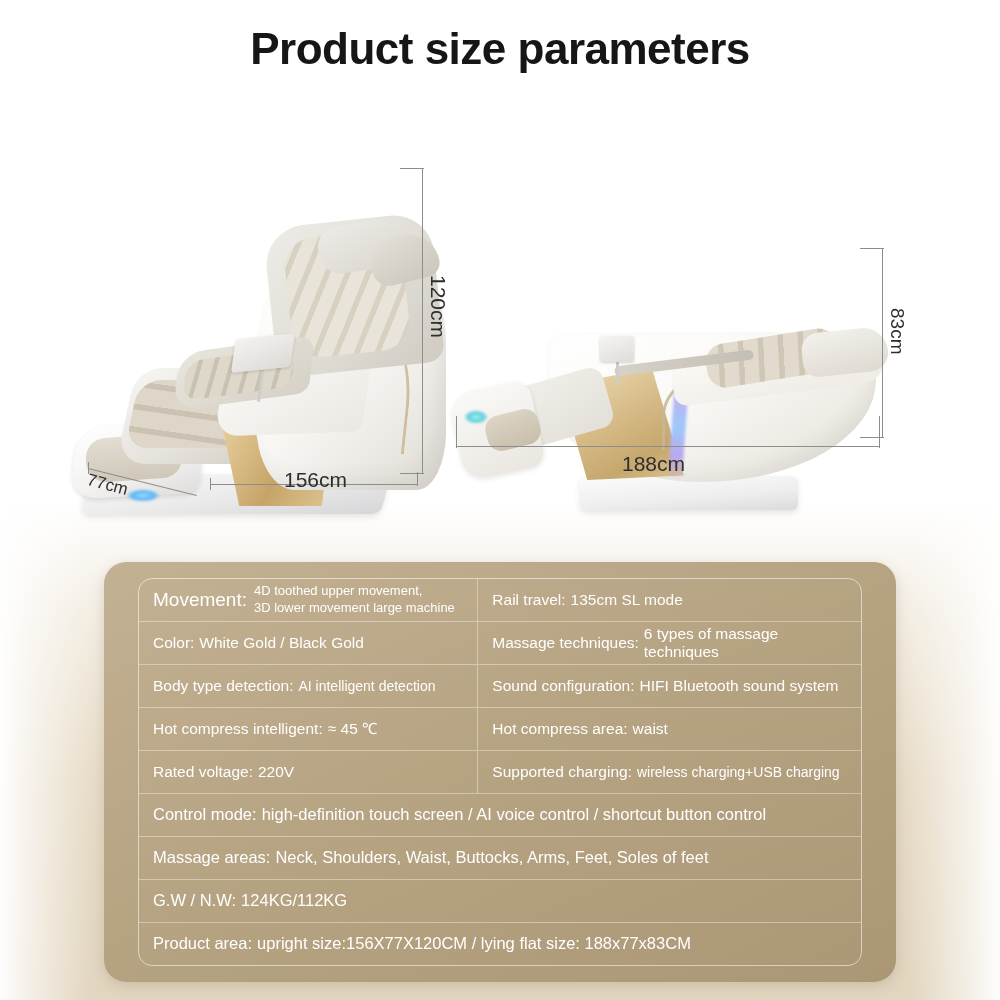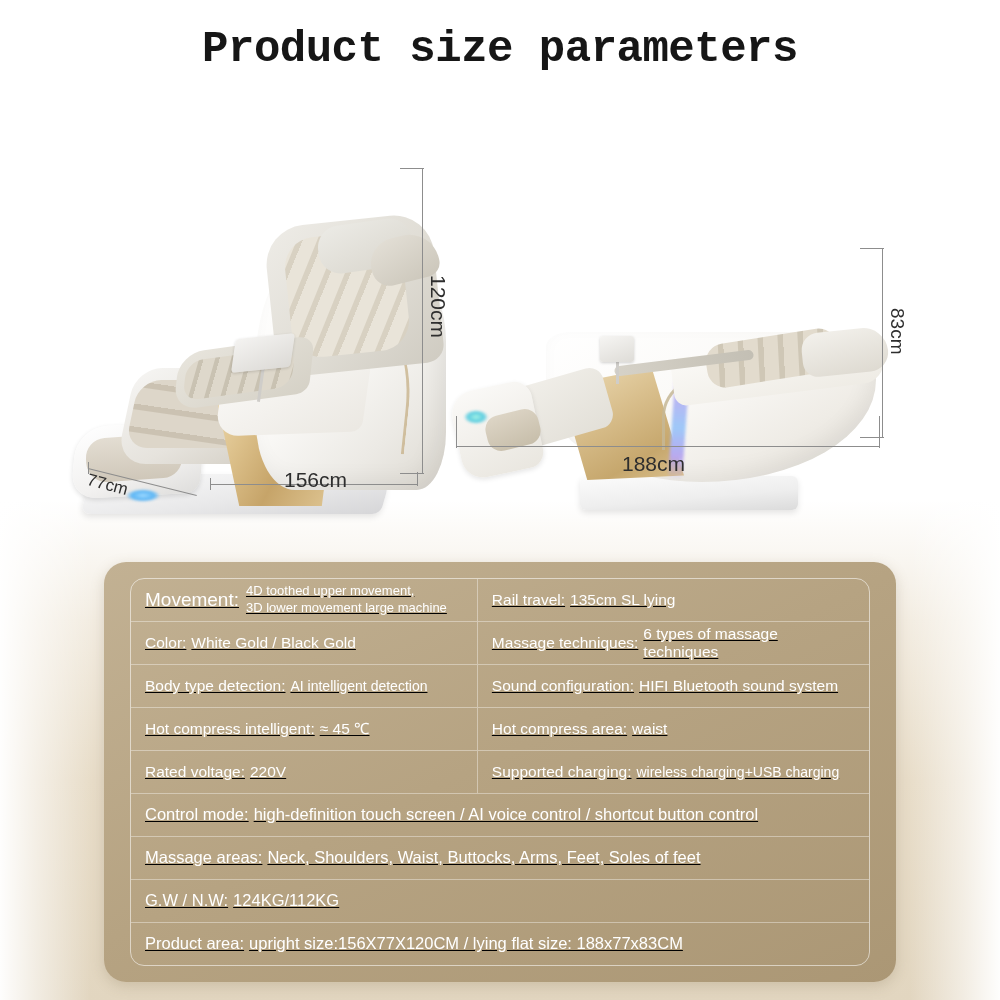--- a/index.html
+++ b/index.html
@@ -42,21 +42,20 @@
   
   #title {
     position:absolute;
     top:24px; left:0; width:1000px;
     text-align:center;
     font-size:44px;
     font-weight:bold;
     letter-spacing:-0.5px;
     color:#161616;
     white-space:nowrap;
-    font-family:Liberation Mono, monospace;
   }
 
   
   .figure {
     position:absolute;
   }
   #figure-upright { left:70px;  top:150px; width:380px; height:370px; }
   #figure-flat    { left:450px; top:230px; width:470px; height:290px; }
 
   
@@ -305,22 +304,21 @@
   }
 
   
   #spec-panel {
     position:absolute;
     left:104px; top:562px;
     width:792px; height:420px;
     background:linear-gradient(155deg,#c2b193 0%,#b6a382 48%,#ab9775 100%);
     border-radius:22px;
     box-shadow:0 4px 14px rgba(120,100,70,.22);
-    padding:16px 26px;
-    text-decoration:underline;
+    padding:16px 34px;
   }
   #spec-table {
     width:100%; height:100%;
     border:1px solid rgba(255,255,255,.55);
     border-radius:14px;
     overflow:hidden;
     display:flex;
     flex-direction:column;
   }
   .spec-row {
@@ -444,21 +442,21 @@
       <div class="spec-row">
         <div class="spec-cell left">
           <span class="mv-label">Movement:</span>
           <span class="mv-lines">
             <span>4D toothed upper movement,</span>
             <span>3D lower movement large machine</span>
           </span>
         </div>
         <div class="spec-cell right">
           <span class="kv-key">Rail travel:</span>
-          <span class="kv-val">135cm SL lying</span>
+          <span class="kv-val">135cm SL mode</span>
         </div>
       </div>
 
       <div class="spec-row">
         <div class="spec-cell left">
           <span class="kv-key">Color:</span>
           <span class="kv-val">White  Gold / Black Gold</span>
         </div>
         <div class="spec-cell right">
           <span class="kv-key">Massage techniques:</span>

